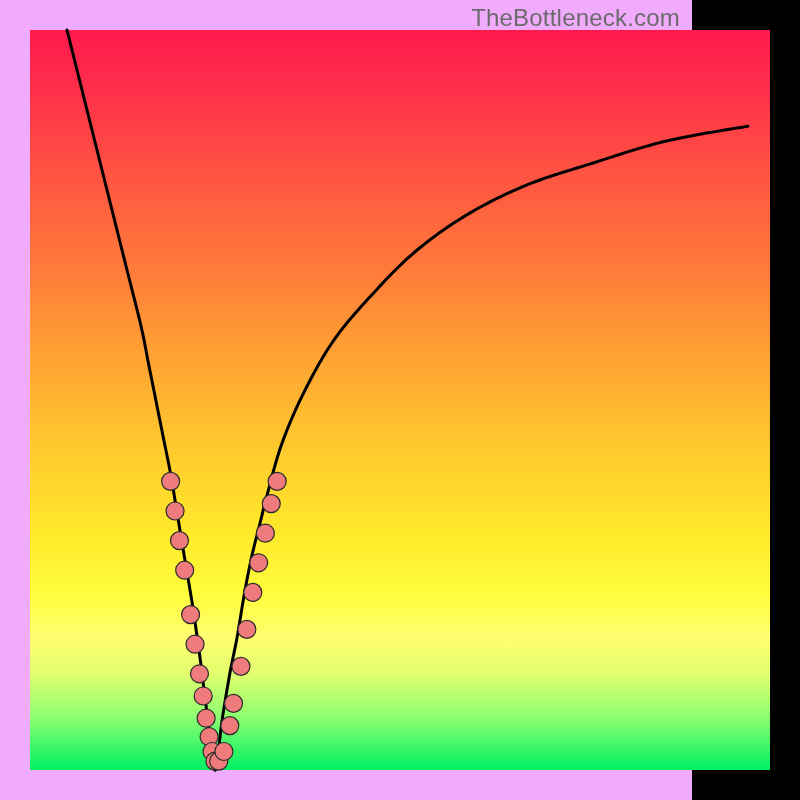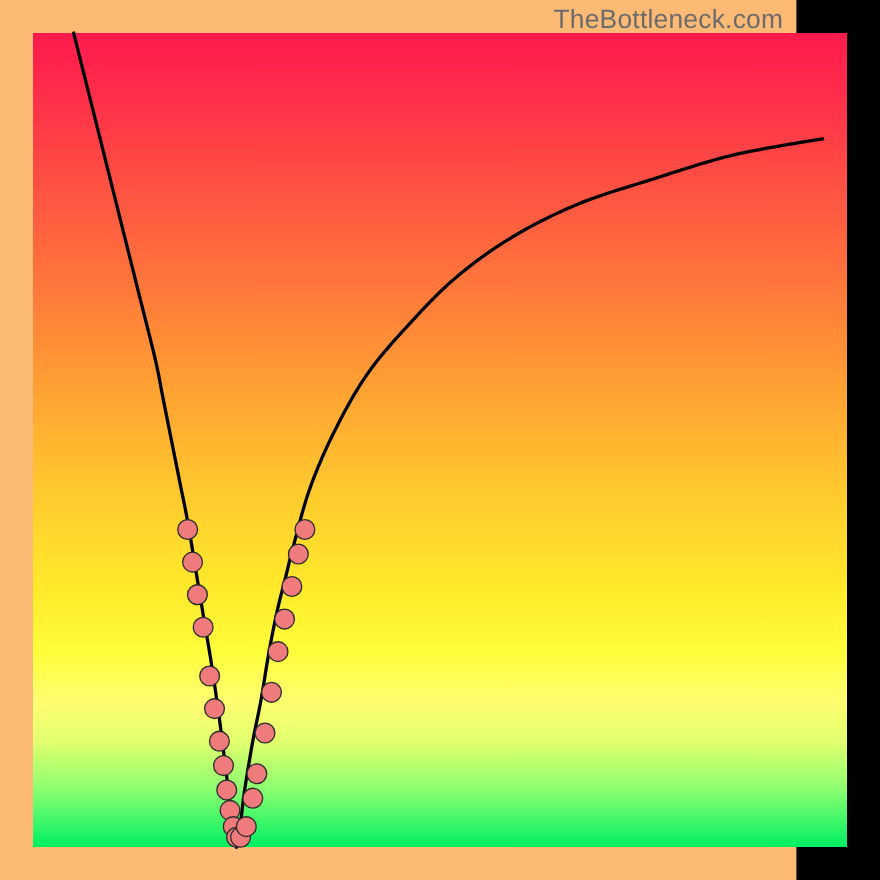--- a/index.html
+++ b/index.html
@@ -10,22 +10,21 @@
     overflow: hidden;
     background: #000;
     font-family: Arial, Helvetica, sans-serif;
   }
   .frame {
     position: absolute;
     left: 0;
     top: 0;
     width: 692px;
     height: 800px;
-    background: #fdba74;
-    padding-left: 32px;
+    background: #f0abfc;
   }
   .plot {
     position: absolute;
     left: 30px;
     top: 30px;
     width: 740px;
     height: 740px;
     background: linear-gradient(to bottom,
       #ff1a4d 0%,
       #ff2f4a 8%,

